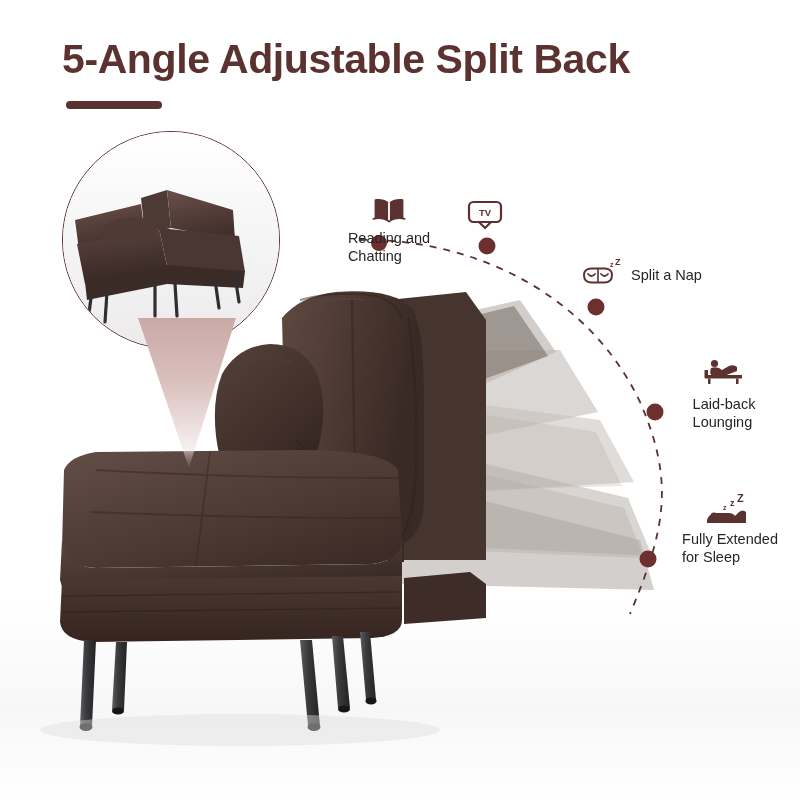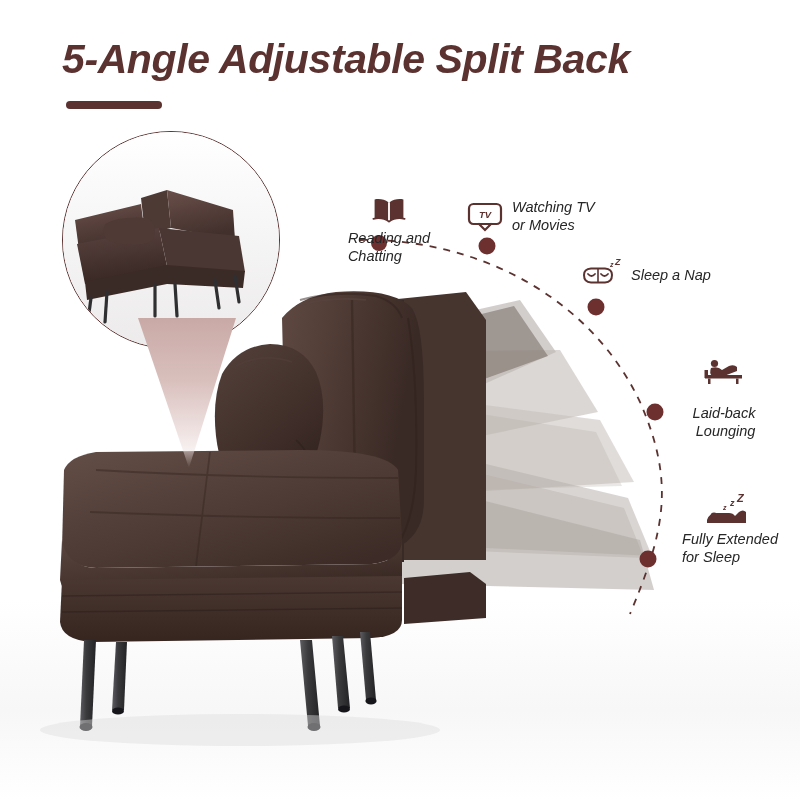--- a/index.html
+++ b/index.html
@@ -9,21 +9,20 @@
   }
   body {
     font-family: "Liberation Sans", sans-serif;
   }
   #canvas {
     position: relative;
     width: 800px;
     height: 800px;
     background: #ffffff;
     overflow: hidden;
-    font-style: italic;
   }
 
   
   .title {
     position: absolute;
     left: 62px;
     top: 36px;
     font-size: 41px;
     font-weight: bold;
     letter-spacing: -0.4px;
@@ -98,27 +97,27 @@
     line-height: 1.25;
     color: #262626;
     white-space: pre-line;
     font-family: "Liberation Sans", sans-serif;
   }
 
   
   .c-read  { left: 330px; top: 196px; flex-direction: column; align-items: center; width: 118px; }
   .c-read .txt { margin-top: 5px; }
 
-  .c-tv    { left: 466px; top: 198px; gap: 8px; align-items: center; }
+  .c-tv    { left: 466px; top: 198px; align-items: center; }
   .c-tv .txt { text-align: left; }
 
   .c-nap   { left: 580px; top: 258px; gap: 7px; align-items: center; }
 
   .c-lounge{ left: 672px; top: 358px; flex-direction: column; align-items: center; width: 104px; }
-  .c-lounge .txt { text-align: right; margin-top: 18px; }
+  .c-lounge .txt { text-align: left; margin-top: 9px; }
 
   .c-sleep { left: 676px; top: 494px; flex-direction: column; align-items: center; width: 108px; }
   .c-sleep .txt { text-align: left; margin-top: 2px; }
 </style>
 </head>
 <body>
 
 <div id="canvas">
 
   <div class="title">5-Angle Adjustable Split Back</div>
@@ -304,36 +303,34 @@
   </div>
 
   <div class="callout c-tv">
     <span class="ico">
       <svg width="38" height="32" viewBox="0 0 38 32">
         <rect x="3" y="4" width="32" height="20" rx="4.5" ry="4.5" fill="none" stroke="#5b3230" stroke-width="2.2"></rect>
         <text x="19" y="18" text-anchor="middle" font-family="Liberation Sans, sans-serif" font-size="9.5" font-weight="bold" fill="#5b3230">TV</text>
         <path d="M13 24 L19 30 L25 24" fill="none" stroke="#5b3230" stroke-width="2.2" stroke-linecap="round"></path>
       </svg>
     </span>
-    <span class="txt">Watching TV
-or Movies</span>
   </div>
 
   <div class="callout c-nap">
     <span class="ico">
       <svg width="44" height="34" viewBox="0 0 44 34">
         <text x="30" y="9" font-family="Liberation Sans, sans-serif" font-size="7" font-weight="bold" fill="#5b3230">z</text>
         <text x="35" y="6.5" font-family="Liberation Sans, sans-serif" font-size="9" font-weight="bold" fill="#5b3230">Z</text>
         <path d="M4 17 Q4 11 11 10.5 L25 10.5 Q32 11 32 17 Q32 24 25 24.5 L11 24.5 Q4 24 4 17 Z" fill="#ffffff" stroke="#5b3230" stroke-width="2"></path>
         <path d="M18 11 Q18 17 18 24" stroke="#5b3230" stroke-width="1.6" fill="none"></path>
         <path d="M8 16 Q11.5 20 15 16" fill="none" stroke="#5b3230" stroke-width="1.8" stroke-linecap="round"></path>
         <path d="M21 16 Q24.5 20 28 16" fill="none" stroke="#5b3230" stroke-width="1.8" stroke-linecap="round"></path>
       </svg>
     </span>
-    <span class="txt">Sleep a Nap</span>
+    <span class="txt">Split a Nap</span>
   </div>
 
   <div class="callout c-lounge">
     <span class="ico">
       <svg width="44" height="28" viewBox="0 0 44 28">
         <circle cx="12.5" cy="5.5" r="3.6" fill="#5b3230"></circle>
         <path d="M9 10 Q16 8 20 12 L27 8 Q32 6 35 9 L35 13 L22 18 L10 18 Q7 15 9 10 Z" fill="#5b3230"></path>
         <path d="M3 17 L40 17 L40 20.5 L3 20.5 Z" fill="#5b3230"></path>
         <path d="M2.5 12 L6 12 L6 20 L2.5 20 Z" fill="#5b3230"></path>
         <path d="M6 20.5 L8.5 20.5 L8.5 26 L6 26 Z" fill="#5b3230"></path>

